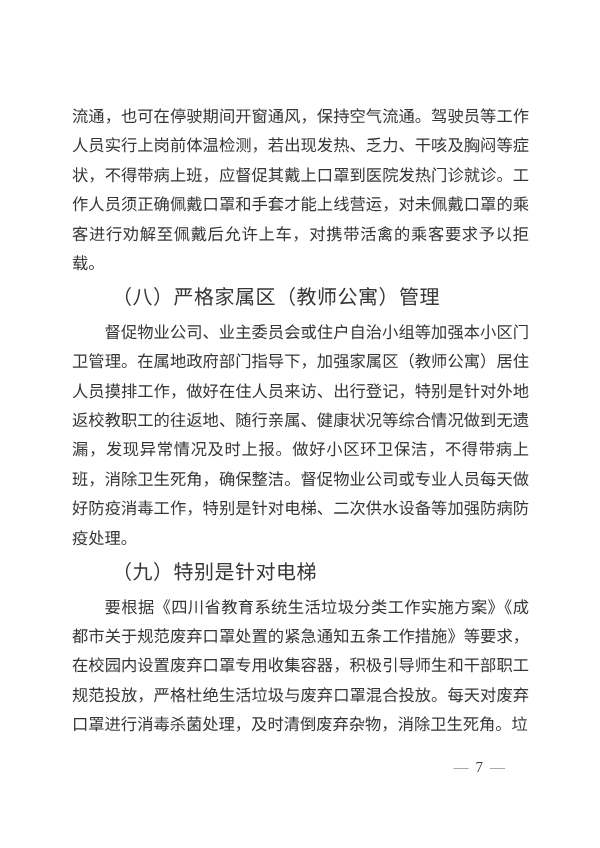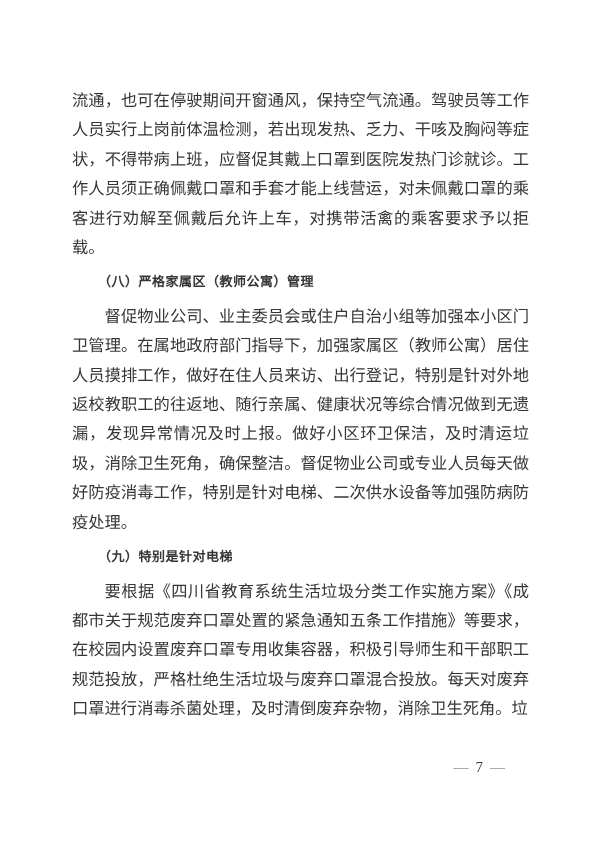--- a/index.html
+++ b/index.html
@@ -12,39 +12,39 @@
     width: 600px;
     height: 848px;
     background: #ffffff;
     overflow: hidden;
     font-family: "Liberation Serif", "DejaVu Serif", serif;
     color: #363636;
   }
   .content {
     position: absolute;
     left: 72px;
-    top: 86px;
+    top: 102px;
     width: 457px;
     font-size: 16.3px;
     line-height: 29.4px;
     text-align: justify;
     text-justify: inter-ideograph;
     letter-spacing: 0px;
   }
   .body-para {
     margin: 0;
     text-indent: 2em;
   }
   .body-para.no-indent {
     text-indent: 0;
   }
   .heading {
     margin: 5px 0;
-    font-size: 13px;
-    font-weight: bold;
+    font-size: 20px;
+    font-weight: normal;
     text-indent: 2em;
     letter-spacing: 0.5px;
   }
   .page-number {
     position: absolute;
     top: 757px;
     right: 88px;
     font-size: 15px;
     line-height: 20px;
     white-space: nowrap;
@@ -61,21 +61,21 @@
 </head>
 <body>
 
 <div class="page">
 
   <div class="content">
     <p class="body-para no-indent">流通，也可在停驶期间开窗通风，保持空气流通。驾驶员等工作人员实行上岗前体温检测，若出现发热、乏力、干咳及胸闷等症状，不得带病上班，应督促其戴上口罩到医院发热门诊就诊。工作人员须正确佩戴口罩和手套才能上线营运，对未佩戴口罩的乘客进行劝解至佩戴后允许上车，对携带活禽的乘客要求予以拒载。</p>
 
     <h3 class="heading">（八）严格家属区（教师公寓）管理</h3>
 
-    <p class="body-para">督促物业公司、业主委员会或住户自治小组等加强本小区门卫管理。在属地政府部门指导下，加强家属区（教师公寓）居住人员摸排工作，做好在住人员来访、出行登记，特别是针对外地返校教职工的往返地、随行亲属、健康状况等综合情况做到无遗漏，发现异常情况及时上报。做好小区环卫保洁，及时清运垃圾，消除卫生死角，确保整洁。督促物业公司或专业人员每天做好防疫消毒工作，特别是针对电梯、二次供水设备等加强防病防疫处理。</p>
+    <p class="body-para">督促物业公司、业主委员会或住户自治小组等加强本小区门卫管理。在属地政府部门指导下，加强家属区（教师公寓）居住人员摸排工作，做好在住人员来访、出行登记，特别是针对外地返校教职工的往返地、随行亲属、健康状况等综合情况做到无遗漏，发现异常情况及时上报。做好小区环卫保洁，不得带病上班，消除卫生死角，确保整洁。督促物业公司或专业人员每天做好防疫消毒工作，特别是针对电梯、二次供水设备等加强防病防疫处理。</p>
 
     <h3 class="heading">（九）特别是针对电梯</h3>
 
     <p class="body-para">要根据《四川省教育系统生活垃圾分类工作实施方案》《成都市关于规范废弃口罩处置的紧急通知五条工作措施》等要求，在校园内设置废弃口罩专用收集容器，积极引导师生和干部职工规范投放，严格杜绝生活垃圾与废弃口罩混合投放。每天对废弃口罩进行消毒杀菌处理，及时清倒废弃杂物，消除卫生死角。垃</p>
   </div>
 
   <div class="page-number">
     <span class="dash">—</span><span class="num">7</span><span class="dash">—</span>
   </div>
 

